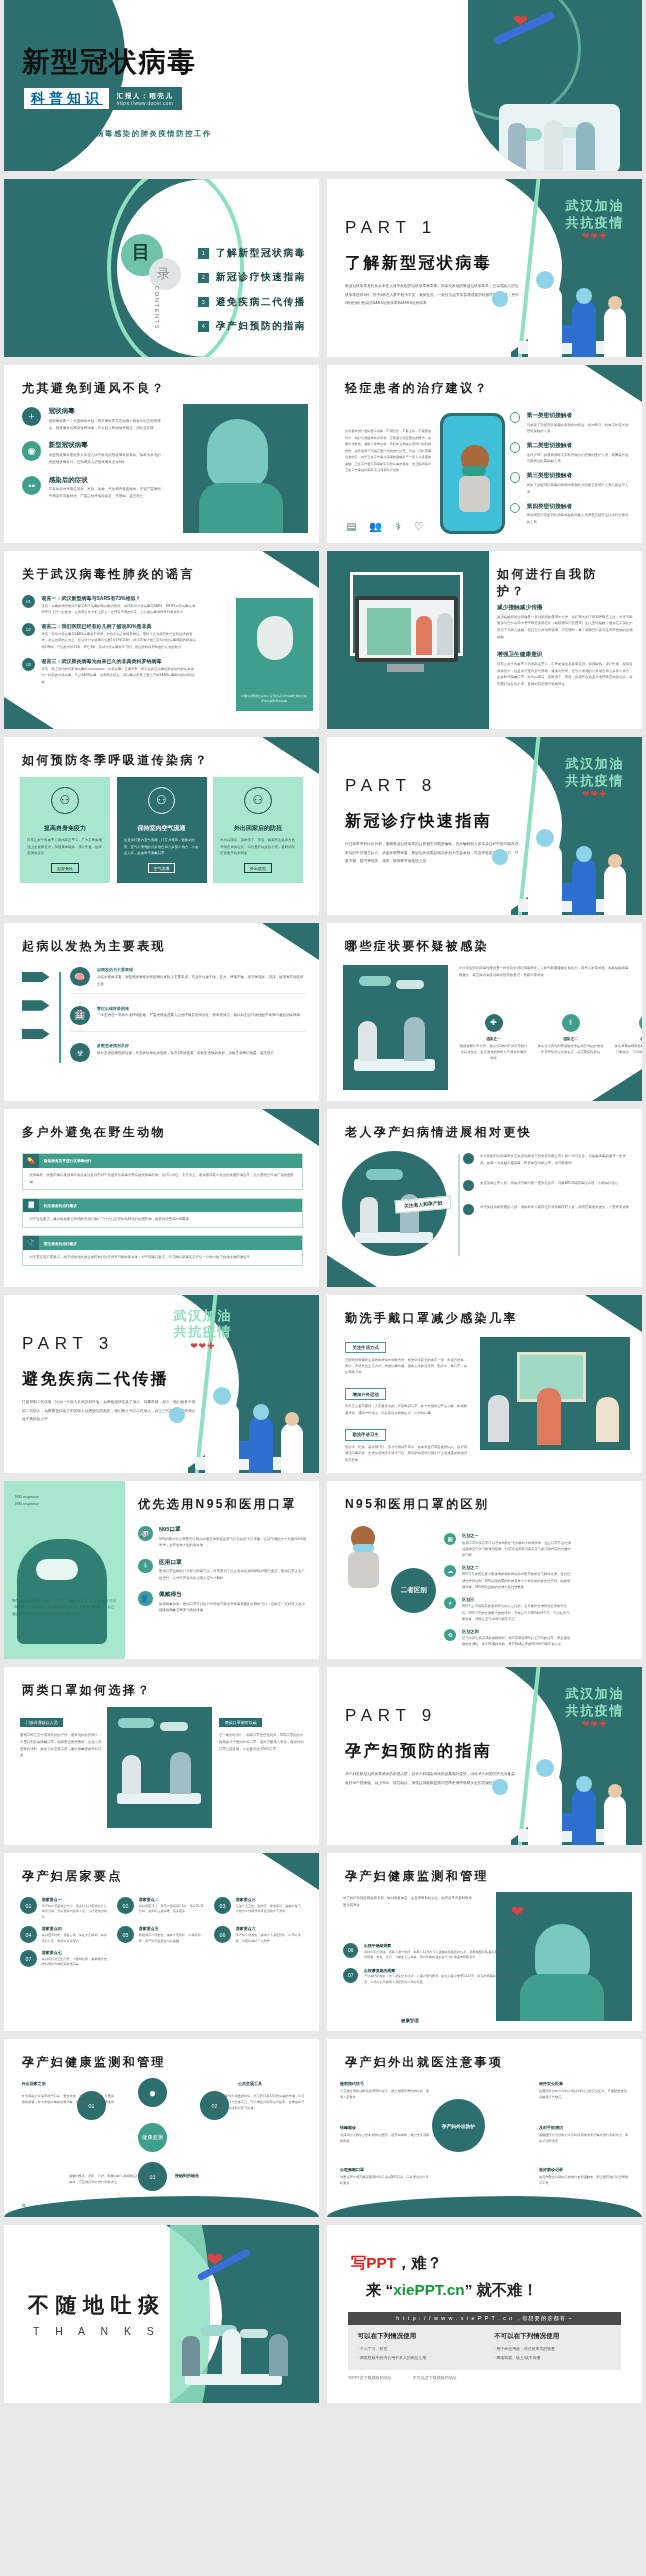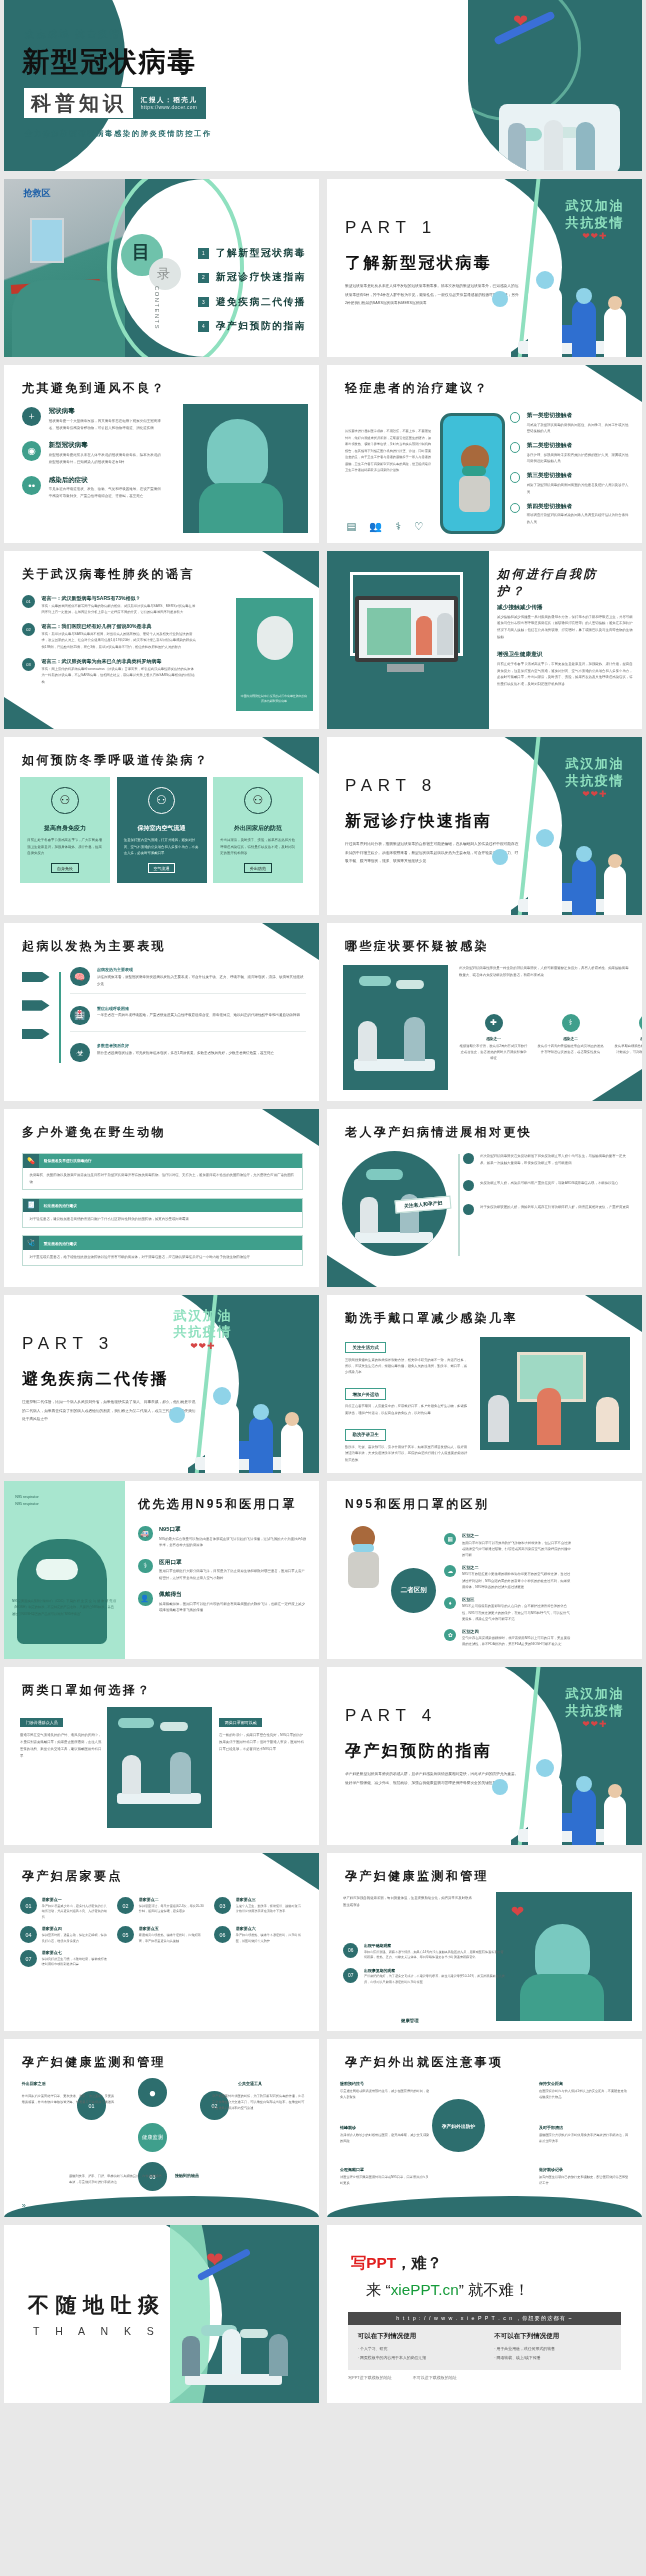--- a/index.html
+++ b/index.html
@@ -31,22 +31,22 @@
             border-radius:50%; background:#2d6e6e; }
   .s1 .rightart{ position:absolute; right:0; top:0; width:174px; height:178px;
                  background:#2d6e6e; border-radius:0 0 0 97px; overflow:hidden; }
   .s1 .rightart .mintwave{ position:absolute; left:-32px; top:-24px; width:145px;
             height:145px; border-radius:50%; border:3.2px solid #7fd3b5; opacity:.6; }
   .s1 .kicker{ position:absolute; left:21px; top:27.5px; font-size:9px; font-weight:bold;
                letter-spacing:2.4px; color:#2d6e6e; }
   .s1 .maintitle{ position:absolute; left:18px; top:44px; font-size:27.5px;
                   font-weight:bold; letter-spacing:1.6px; color:#111; }
   .s1 .sub-row{ position:absolute; left:19.4px; top:87px; display:flex; align-items:stretch; }
-  .s1 .sub-box{ border:1.6px solid #2d6e6e; color:#404040; font-size:20px; font-weight:bold;
-                letter-spacing:4px; padding:1.6px 6.5px; background:#fff; }
+  .s1 .sub-box{ border:1.6px solid #2d6e6e; color:#0369a1; font-size:14px; font-weight:bold;
+                letter-spacing:4px; padding:1.6px 6.5px; background:#fff;text-decoration:underline; }
   .s1 .author-box{ background:#2d6e6e; color:#fff; padding:4px 8px; margin-left:-1.6px;
                    display:flex; flex-direction:column; justify-content:center; }
   .s1 .author-box .a1{ font-size:6.5px; font-weight:bold; letter-spacing:1.6px; }
   .s1 .author-box .a2{ font-size:4.8px; opacity:.85; letter-spacing:0.4px; }
   .s1 .footline{ position:absolute; left:21px; top:129px; font-size:7.3px;
                  font-weight:bold; letter-spacing:1.6px; color:#2d6e6e; }
 
   
   .toc{ background:#2d6e6e; }
   .toc .photo{ position:absolute; left:0; top:0; width:121px; height:178px;
@@ -249,21 +249,21 @@
   .thx .op{ position:absolute; right:21px; bottom:4.8px; width:121px; height:89px; }
   .thx .table{ position:absolute; left:8px; bottom:13px; width:97px; height:11.3px;
                background:#eaf1f3; border-radius:3.2px; }
   .thx .lamp2{ position:absolute; left:24px; top:16px; width:36px; height:10.5px;
                border-radius:5.7px; background:#9ed7cd; }
 
   
   .promo{ background:#fff; }
   .promo .l1{ position:absolute; left:24px; top:27.5px; font-size:15.3px; font-weight:bold; }
   .promo .l1 .red{ color:#e02020; }
-  .promo .l2{ position:absolute; left:39px; top:55px; font-size:15.3px; font-weight:normal; }
+  .promo .l2{ position:absolute; left:39px; top:55px; font-size:15.3px; font-weight:bold; }
   .promo .l2 .grn{ color:#169b3a; }
   .promo .urlbar{ position:absolute; left:21px; top:87px; width:273px; height:13px;
                   background:#4a4a4a; color:#fff; font-size:5.3px; letter-spacing:1px;
                   display:flex; align-items:center; justify-content:center; }
   .promo .grayb{ position:absolute; left:21px; top:100px; width:273px; height:45px;
                  background:#ebebeb; display:flex; }
   .promo .col{ width:50%; padding:6.5px 9.7px; }
   .promo .col h4{ font-size:6.5px; font-weight:bold; color:#1b1b1b; margin-bottom:4.8px; }
   .promo .col li{ list-style:none; font-size:3.9px; color:#555; line-height:2.1; }
   .promo .col li:before{ content:"· "; }
@@ -293,26 +293,20 @@
       <div class="sub-box">科普知识</div>
       <div class="author-box">
         <div class="a1">汇报人：稻壳儿</div>
         <div class="a2">https://www.docer.com</div>
       </div>
     </div>
     <div class="footline">全力做好新型冠状病毒感染的肺炎疫情防控工作</div>
   </div>
 
   <div class="slide toc">
-    <div class="photo">
-      <div class="lbl">抢救区</div>
-      <div class="door"></div>
-      <div class="tape"></div>
-      <div class="body"></div>
-    </div>
     <div class="white"></div>
     <div class="mintarc"></div>
     <div class="circ"></div>
     <div class="circ2"></div>
     <div class="mu">目</div>
     <div class="lu">录</div>
     <div class="contents">CONTENTS</div>
     <div class="items">
       <div class="item">
         <div class="num">1</div>
@@ -474,21 +468,21 @@
 
   <div class="slide ct">
     <div style="position:absolute;left:0;top:0;width:162px;height:178px;background:#2d6e6e;"></div>
     <div style="position:absolute;left:22.6px;top:21px;width:113px;height:84px;border:3.2px solid #fff;"></div>
     <div style="position:absolute;left:27.5px;top:45px;width:103px;height:66px;background:#eef2f3;border:4px solid #3a3a3a;border-radius:3.2px;">
       <div style="position:absolute;left:8px;top:8px;width:44px;height:47px;background:#7fc6a8;"></div>
       <div style="position:absolute;left:57px;top:16px;width:16px;height:39px;background:#e07a5f;border-radius:7.3px 7.3px 0 0;"></div>
       <div style="position:absolute;left:78px;top:13px;width:16px;height:42px;background:#cfd6d9;border-radius:7.3px 7.3px 0 0;"></div>
     </div>
     <div style="position:absolute;left:60px;top:113px;width:37px;height:8px;background:#9aa3a6;"></div>
-    <h2 style="left:170px;top:14.5px;width:129px;font-style:italic;">如何进行自我防护？</h2>
+    <h2 style="left:170px;top:14.5px;width:129px;">如何进行自我防护？</h2>
     <div class="kv" style="position:absolute;left:170px;top:53px;width:136px;gap:11.3px;">
       <div>
         <div class="kv-h">减少接触减少传播</div>
         <div class="kv-p">减少接触和减少传播是一系列疾病的最基本方法，保持基本的手部和呼吸道卫生，并尽可能避免与任何表现出有呼吸道疾病症状（如咳嗽和打喷嚏等）的人密切接触；避免在未加防护情况下与病人接触；包括在公共场所咳嗽、打喷嚏时，鼻子或嘴巴以及与生肉等食物的生物接触</div>
       </div>
       <div>
         <div class="kv-h">增强卫生健康意识</div>
         <div class="kv-p">目前正处于冬春季节流感高发季节，市民更要注意健康意识，加强锻炼、规律作息，提高自身免疫力，注意保持室内空气流通，避免到封闭、空气不流通的公共场合和人多集中地方，必要时可佩戴口罩，外出回家后，及时洗手、洗脸，如果有发热及其他呼吸道感染症状，特别是持续发热不退，及时到制定医疗机构就诊</div>
       </div>
     </div>
@@ -808,21 +802,21 @@
     </div>
     <div style="position:absolute;left:215px;top:45px;width:87px;">
       <div style="display:inline-block;background:#2d6e6e;color:#fff;font-size:4px;padding:2.4px 5.7px;">两类口罩都可以戴</div>
       <div style="font-size:3.4px;line-height:2.0;color:#666;margin-top:4.8px;">在一般的环境中，如果口罩密合性良好，N95口罩的防护效果要优于医用外科口罩；但对于普通人来说，医用外科口罩已经足够，不必盲目追求N95口罩</div>
     </div>
   </div>
 
   <div class="slide part">
     <div class="whiteblob"></div>
     <div class="mintedge"></div>
-    <div class="pnum">PART  4</div>
+    <div class="pnum">PART  9</div>
     <div class="ptitle">孕产妇预防的指南</div>
     <div class="pdesc">孕产妇是新型冠状病毒肺炎的易感人群，且孕产妇感染后病情进展相对更快，因此孕产妇的防护尤为重要。做好孕产期保健、减少外出、规范就诊、加强自我健康监测与管理是保障母婴安全的关键措施</div>
     <div class="slogan">
       <div class="l">武汉加油</div>
       <div class="l">共抗疫情</div>
       <div class="hearts">❤❤✚</div>
     </div>
     <div class="docs">
       <div class="bed"></div>
       <div class="pat"></div>

